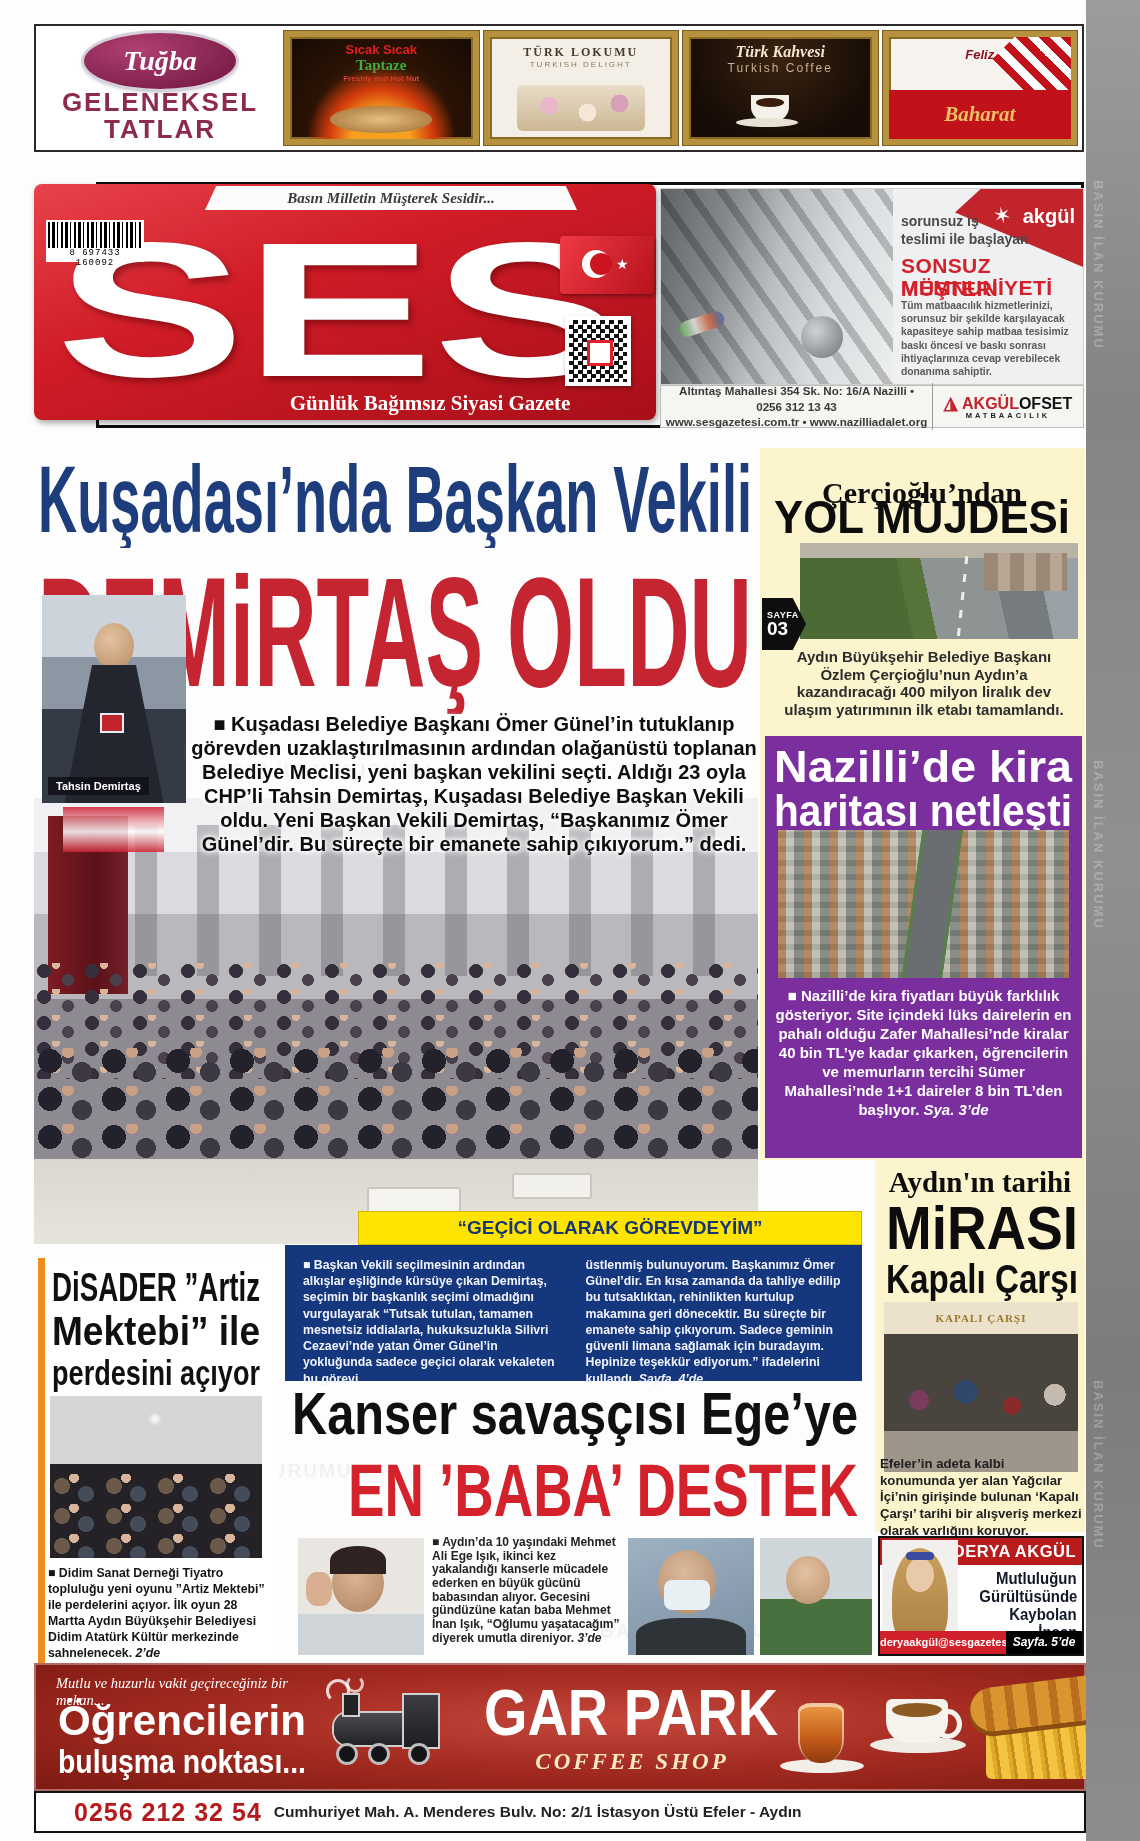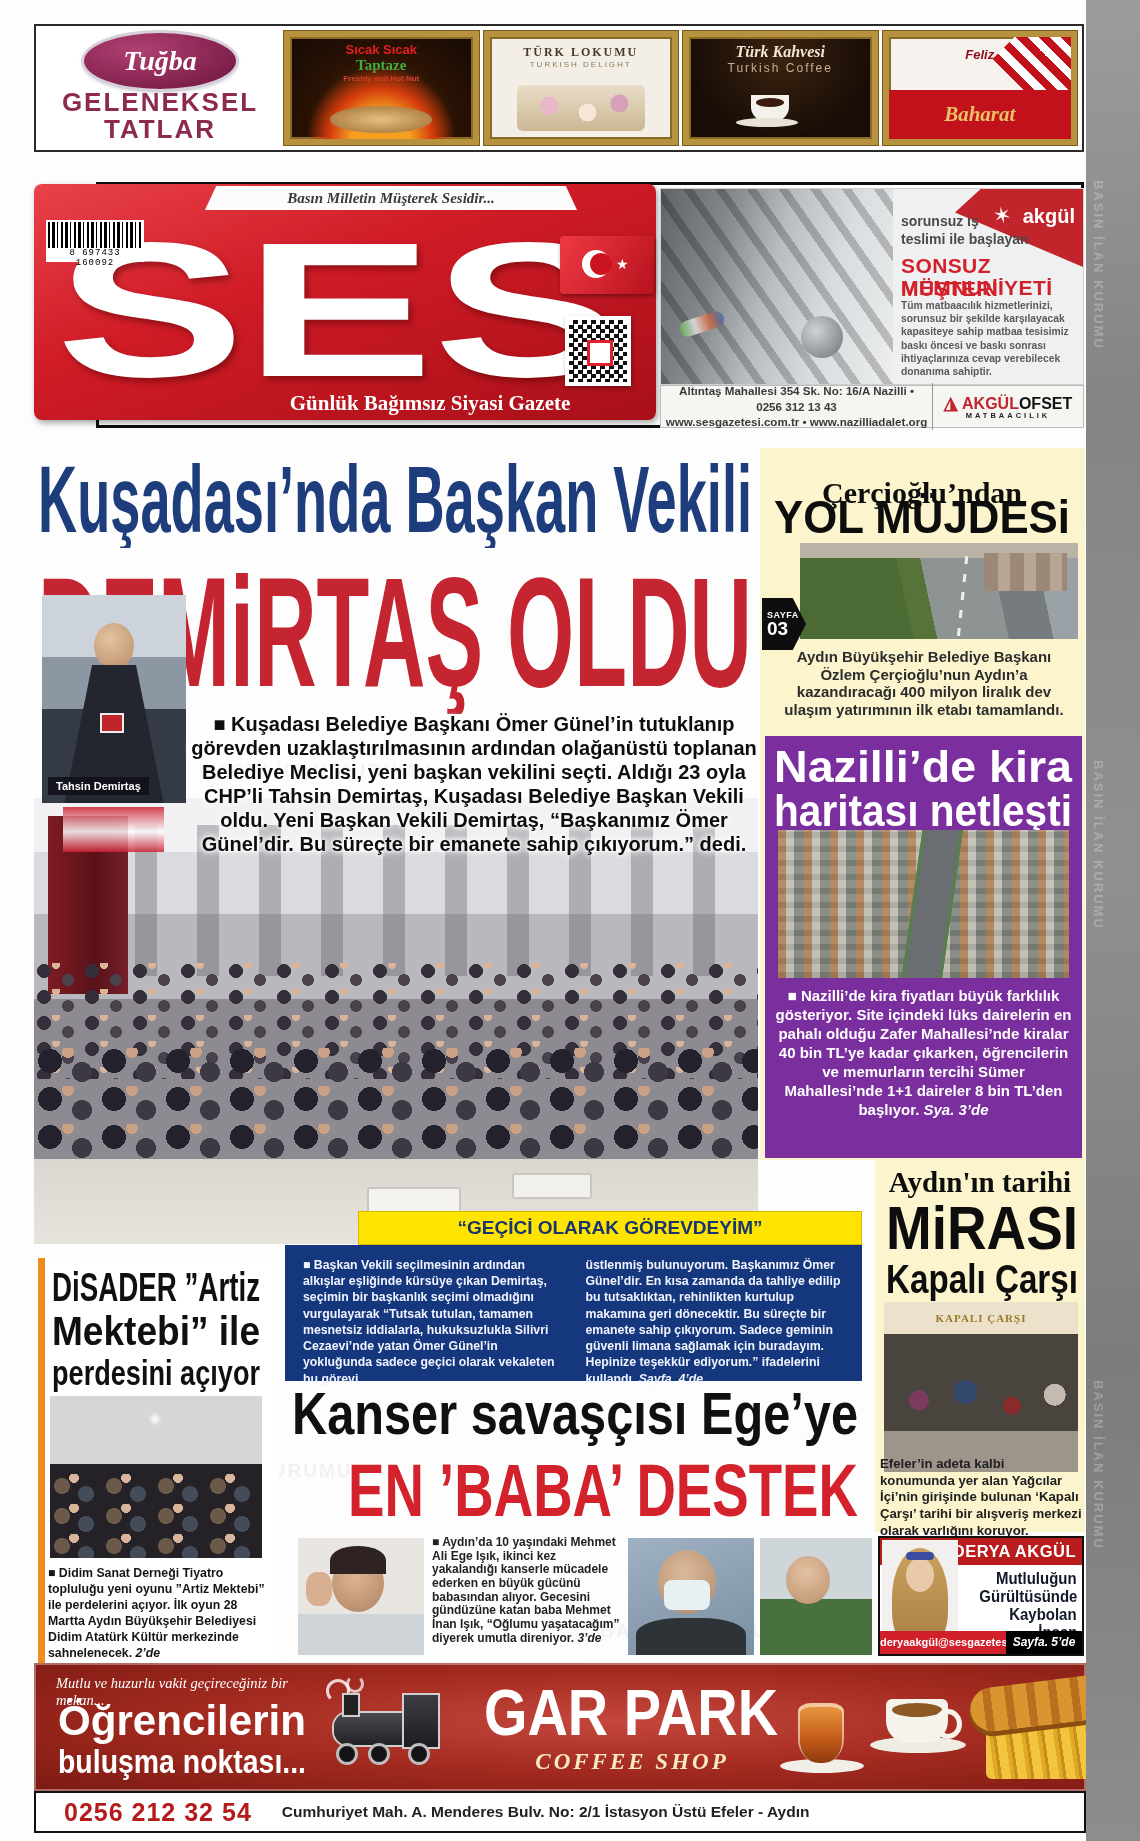--- a/index.html
+++ b/index.html
@@ -247,21 +247,21 @@
   #gp-tea{left:764px;top:40px;width:46px;height:60px;border-radius:30% 30% 45% 45%/14% 14% 40% 40%;
      background:linear-gradient(180deg,#e4903c 0 12%,#c35a18 60%,#8e3a0e);box-shadow:inset 0 2px 0 2px rgba(255,255,255,.5);}
   #gp-cupsaucer{left:836px;top:74px;width:96px;height:16px;border-radius:50%;background:#efece4;}
   #gp-cup{left:852px;top:36px;width:62px;height:44px;border-radius:6px 6px 22px 22px;background:#f6f3ec;}
   #gp-cup .crema{position:absolute;left:6px;top:4px;right:6px;height:14px;border-radius:50%;background:#8e5a24;}
   #gp-cup .handle{position:absolute;right:-14px;top:10px;width:18px;height:20px;border:5px solid #f6f3ec;border-radius:50%;}
   #gp-fries{left:952px;top:54px;width:120px;height:62px;background:repeating-linear-gradient(82deg,#f3c43f 0 9px,#e0a928 9px 13px,#c98f1c 13px 16px);border-radius:6px;}
   #gp-toast{left:936px;top:18px;width:146px;height:44px;border-radius:22px;transform:rotate(-7deg);
      background:repeating-linear-gradient(90deg,#d9952f 0 14px,#b96f1d 14px 22px);box-shadow:0 3px 0 2px #8a4d12;}
   #gp-footer{left:34px;top:1791px;width:1052px;height:42px;background:#fff;border:2px solid #111;box-sizing:border-box;
-     display:flex;align-items:center;gap:30px;padding-left:28px;}
+     display:flex;align-items:center;gap:12px;padding-left:38px;}
   #gp-phone{color:#b61b1b;font-weight:bold;font-size:25px;letter-spacing:1px;}
   #gp-address{color:#222;font-weight:bold;font-size:15.5px;}
 </style>
 </head>
 <body>
 
 <div id="page">
 
   <div id="right-strip" class="abs">
     <span class="wm-v" style="left:20px;top:180px;">BASIN İLAN KURUMU</span>

